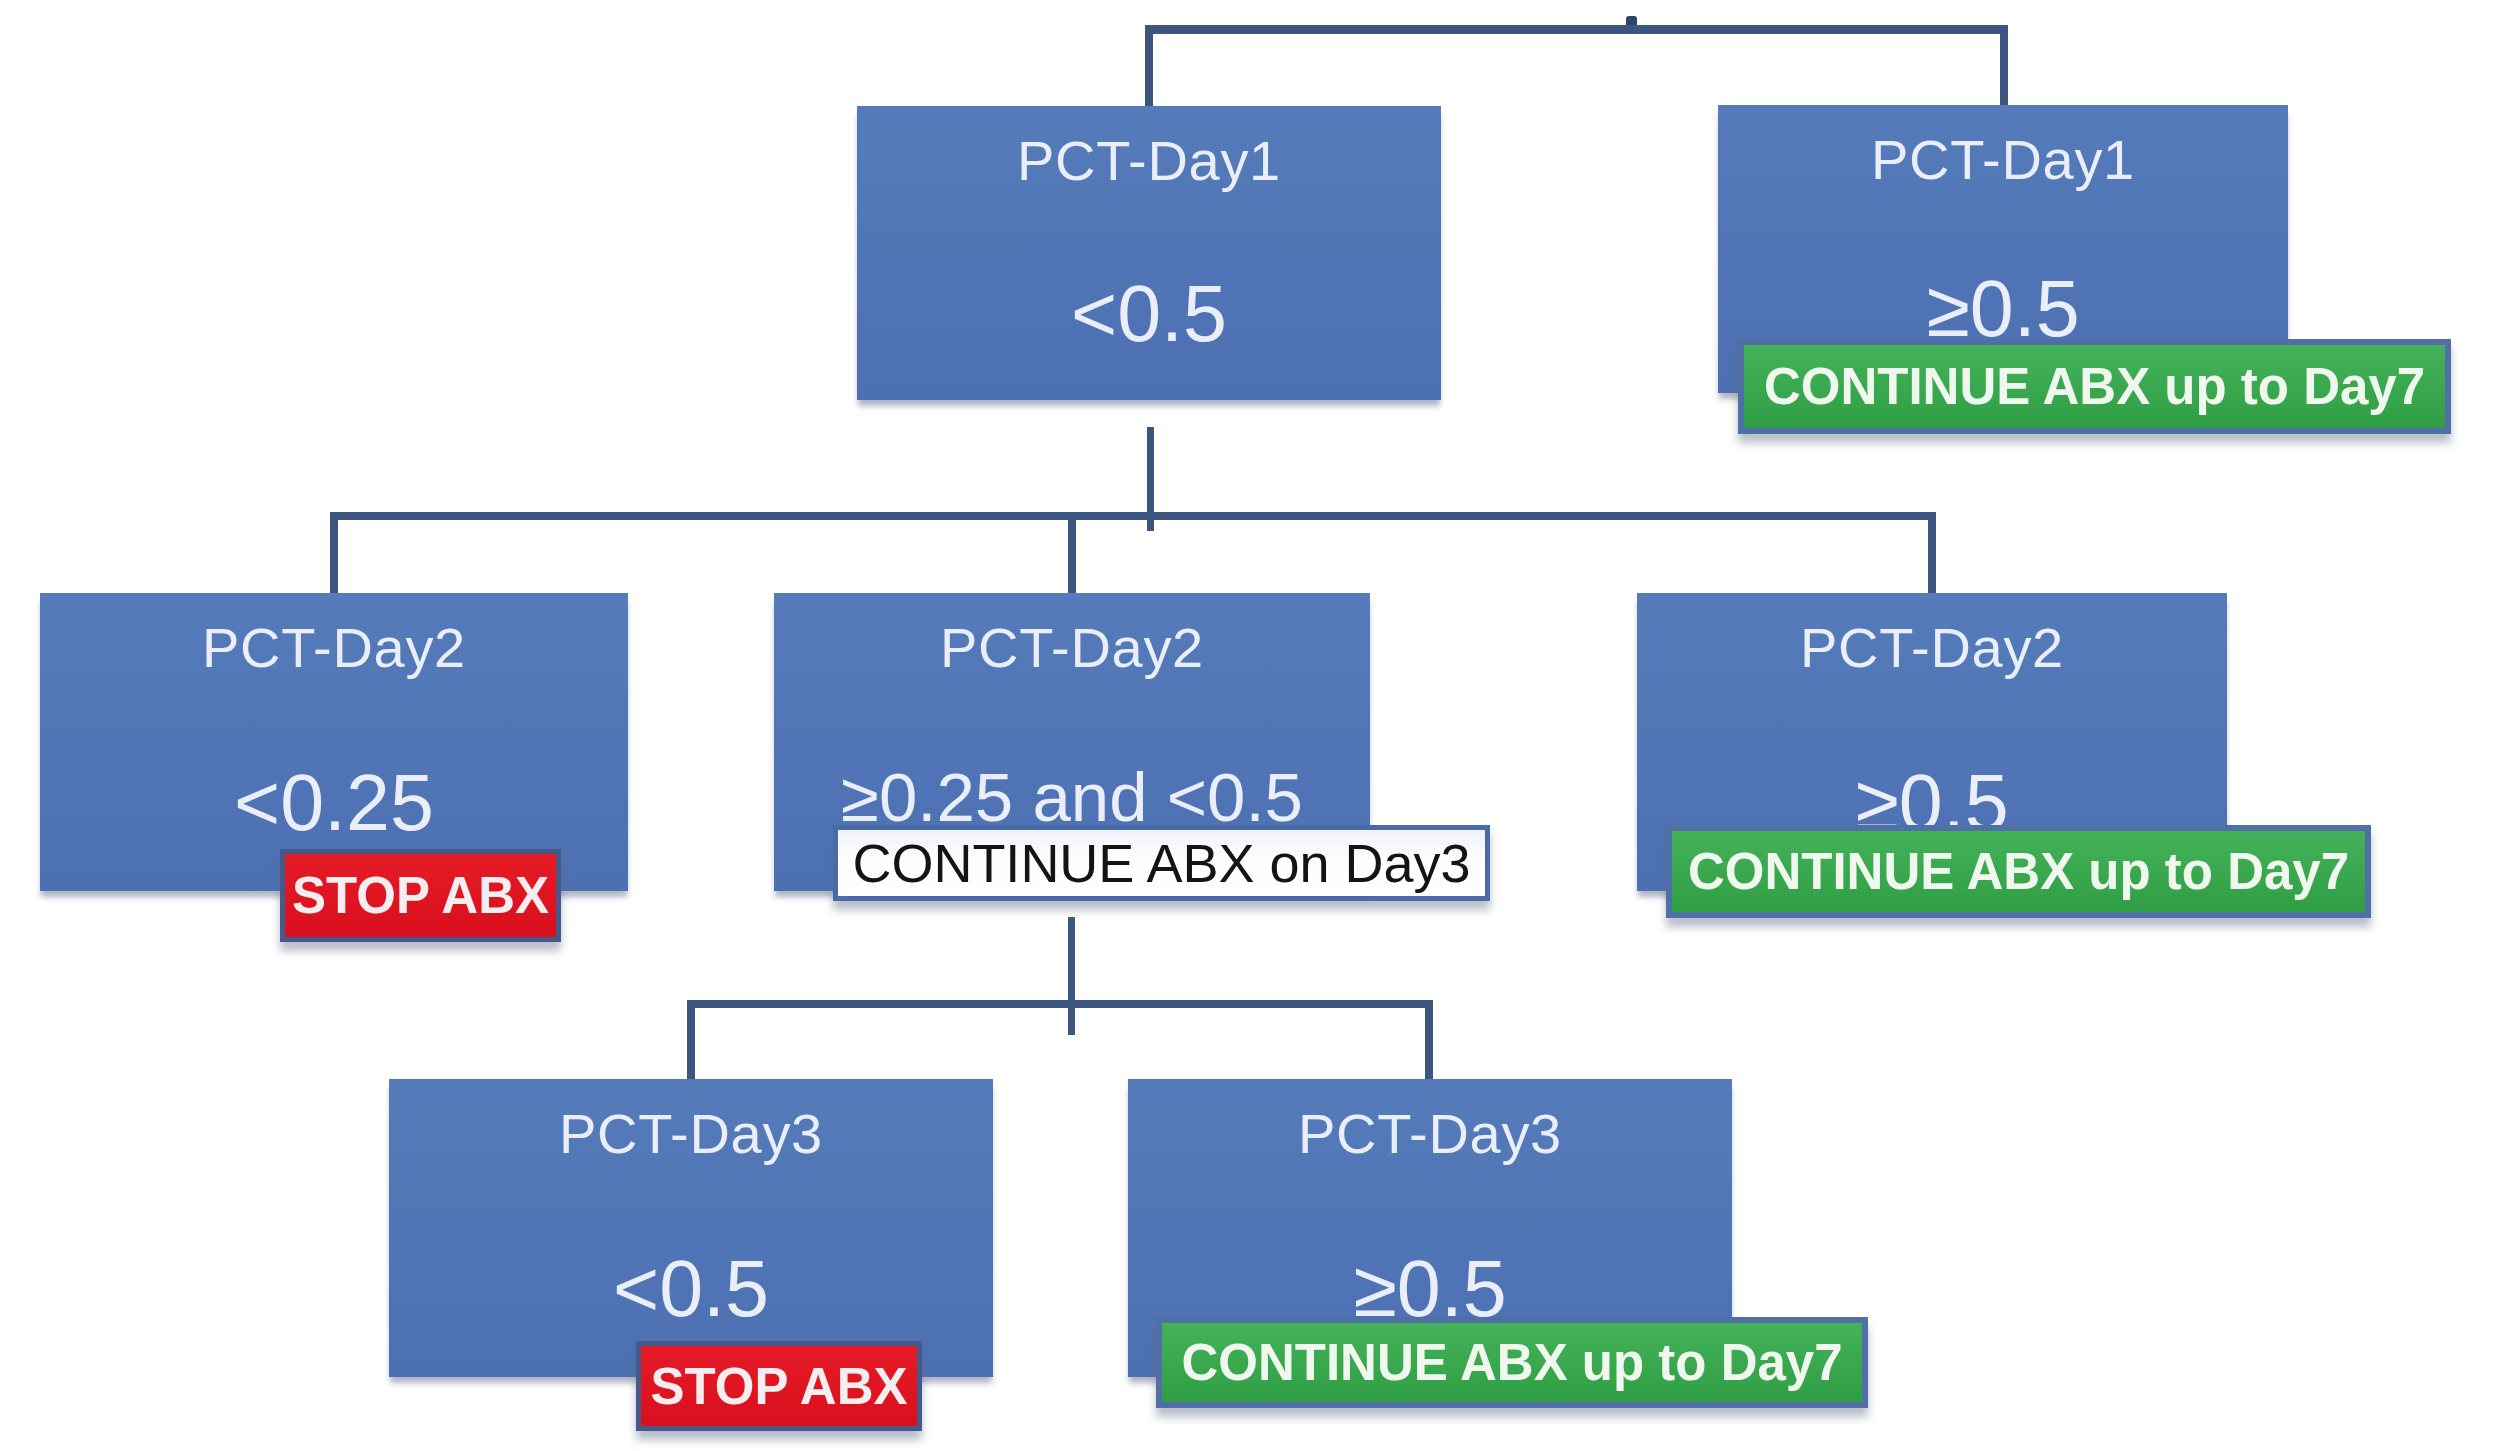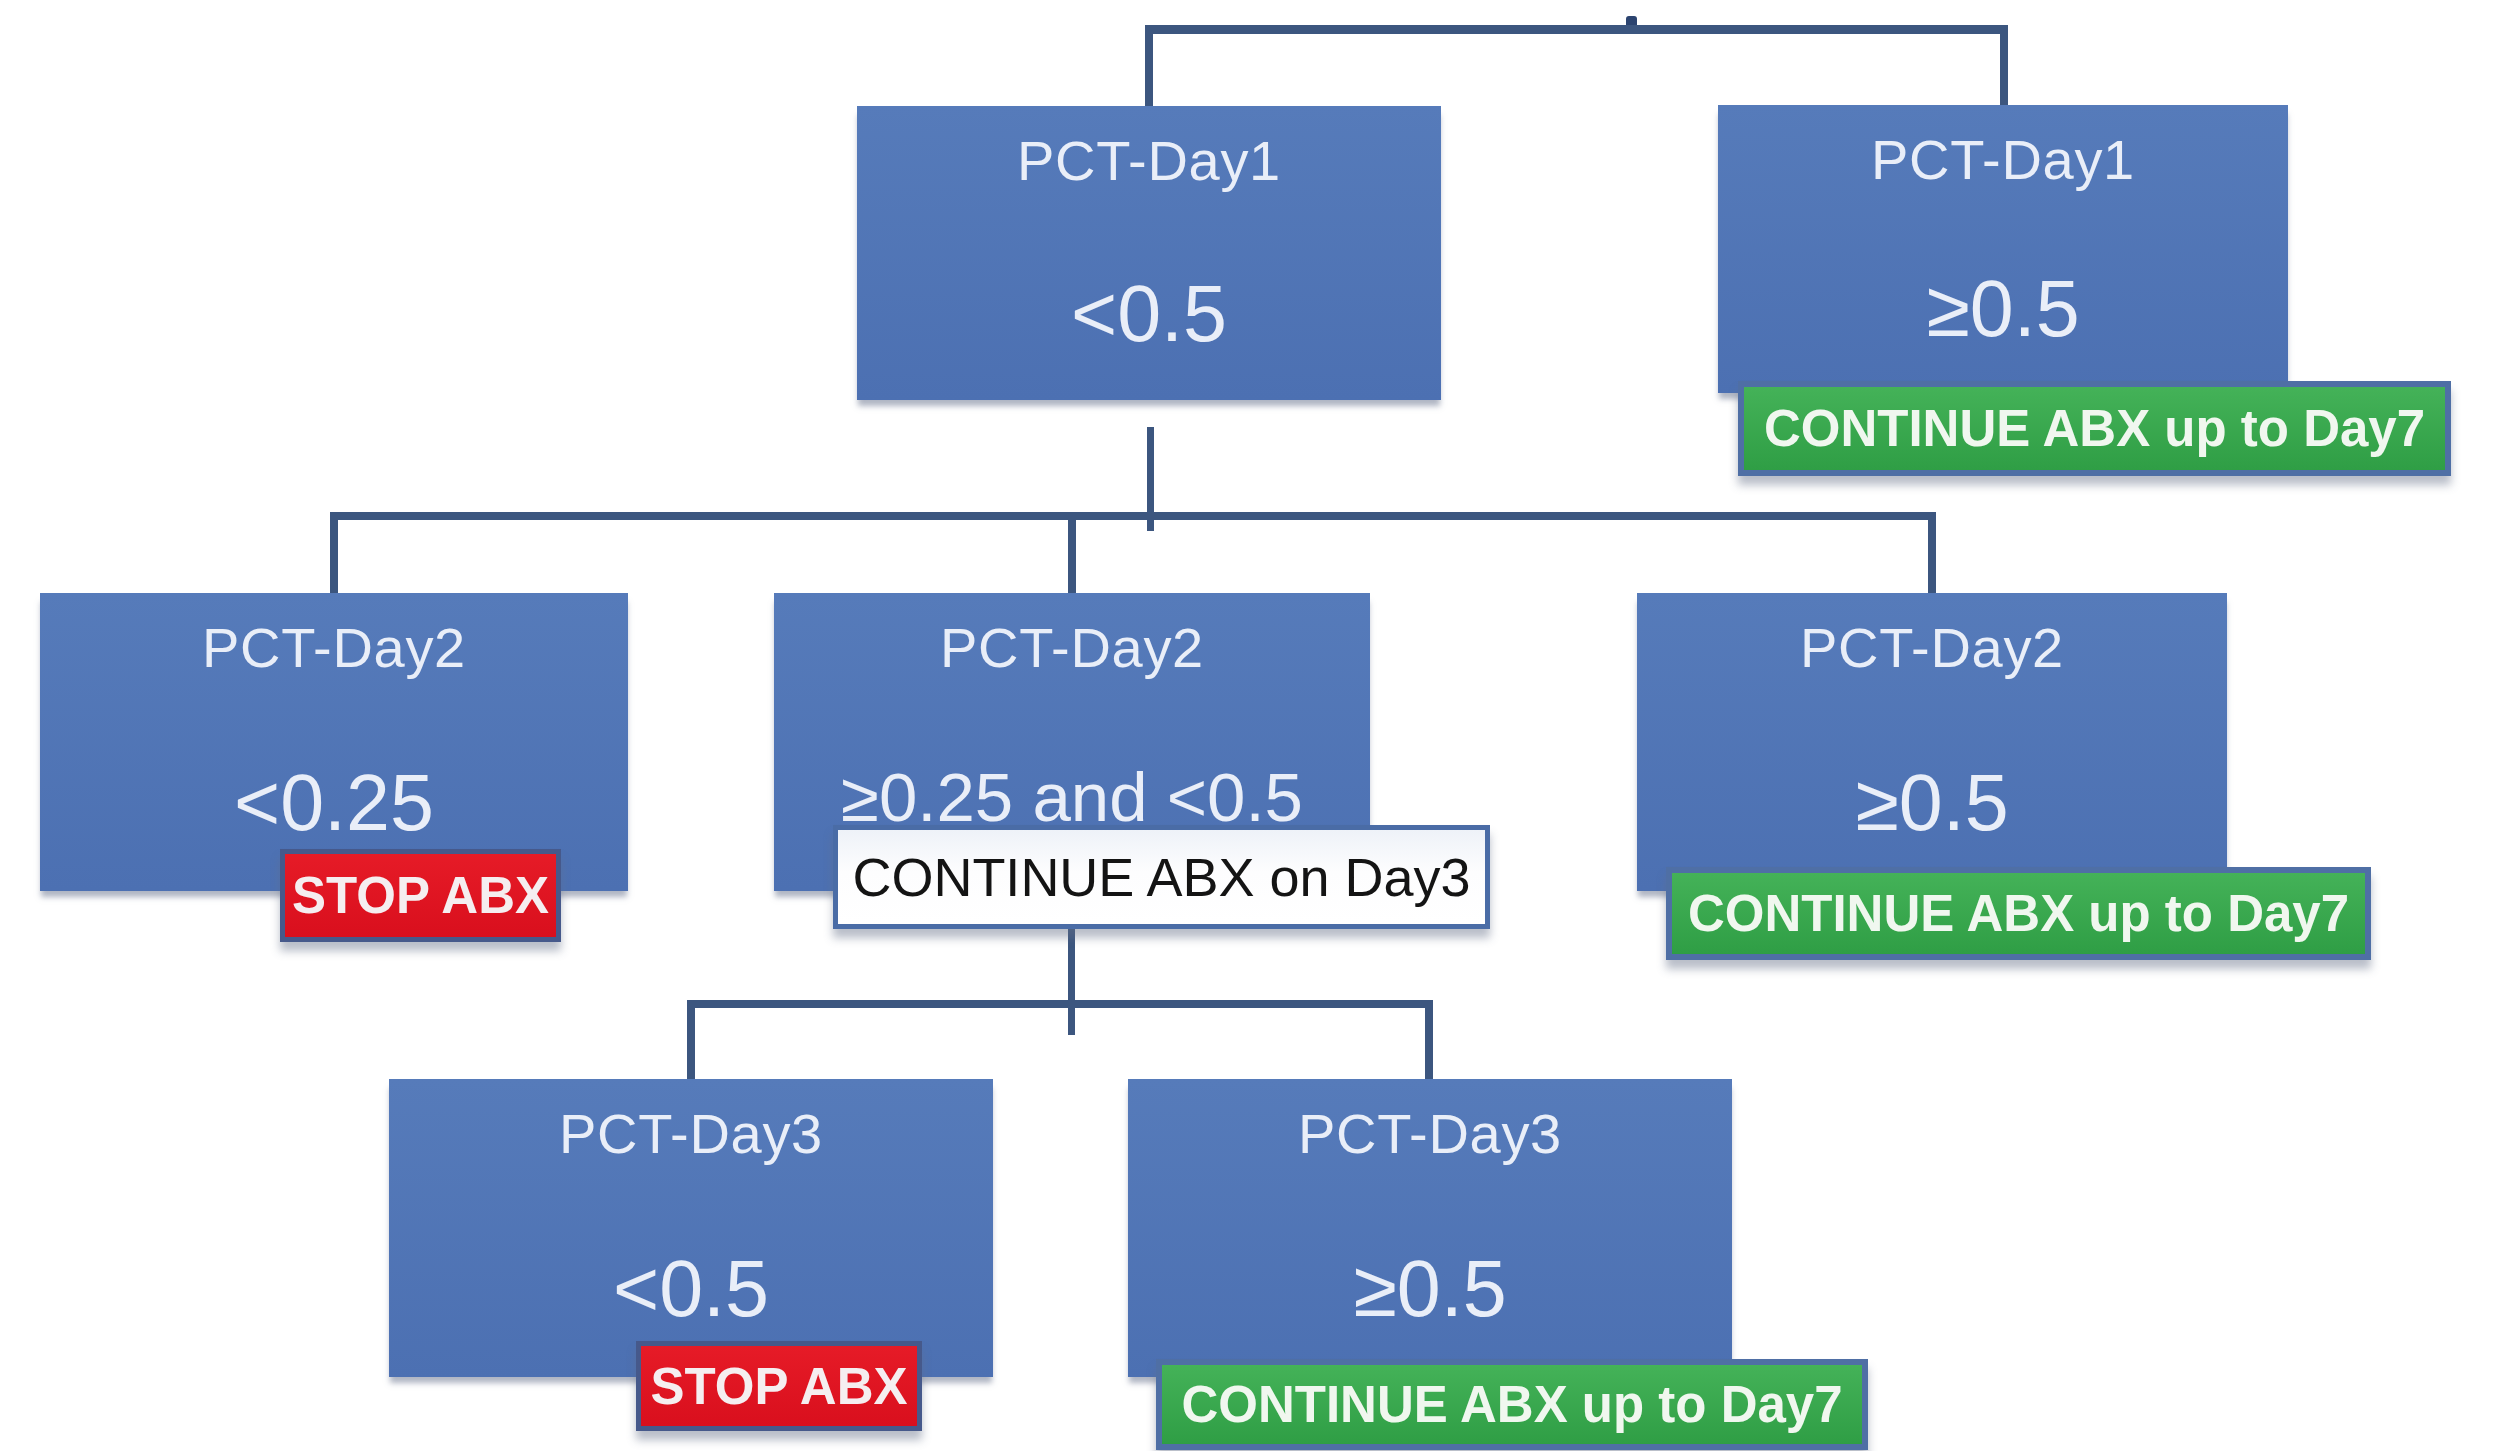--- a/index.html
+++ b/index.html
@@ -68,35 +68,34 @@
     color:#141414;
     font-size:54px;
     font-weight:500;
   }
   .action-green{
     background:linear-gradient(180deg,#44b258 0%,#2f9e45 100%);
     border:6.4px solid #4f6fa5;
     color:#f0f7ef;
     font-size:51px;
     font-weight:bold;
-    margin-top:42px;
   }
   .action-red{
     background:linear-gradient(180deg,#e61b27 0%,#d90f1d 100%);
     border:5.7px solid #46598b;
     color:#f5eef0;
     font-size:51px;
     font-weight:bold;
     margin-top:24px;
   }
 
   .action-a{left:905px;top:342px;width:673px;height:91px;}
   .action-b{left:1738px;top:339px;width:713px;height:95px;}
   .action-c{left:280px;top:825px;width:281px;height:93px;}
-  .action-d{left:833px;top:825px;width:657px;height:104px;}
+  .action-d{left:833px;top:825px;width:657px;height:76px;}
   .action-e{left:1666px;top:825px;width:705px;height:93px;}
   .action-f{left:636px;top:1317px;width:286px;height:90px;}
   .action-g{left:1156px;top:1317px;width:712px;height:91px;}
 </style>
 </head>
 <body>
 
 <div class="canvas">
 
   <div class="line nub" style="left:1626px;top:15.7px;width:11.4px;height:13px;"></div>

